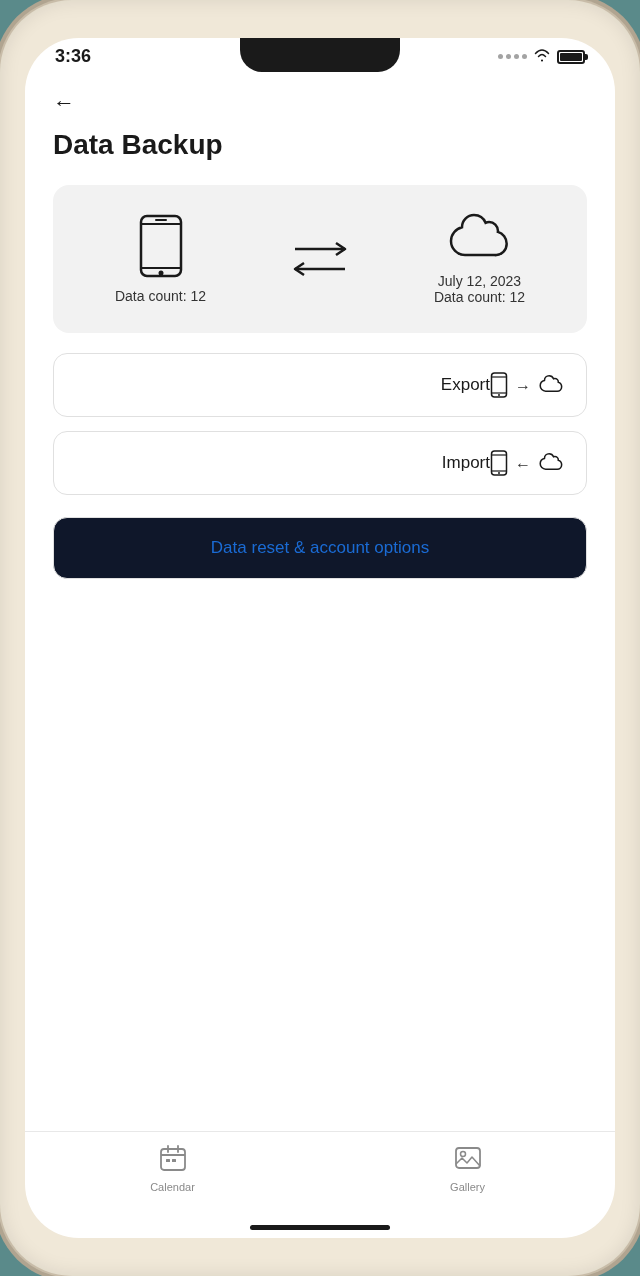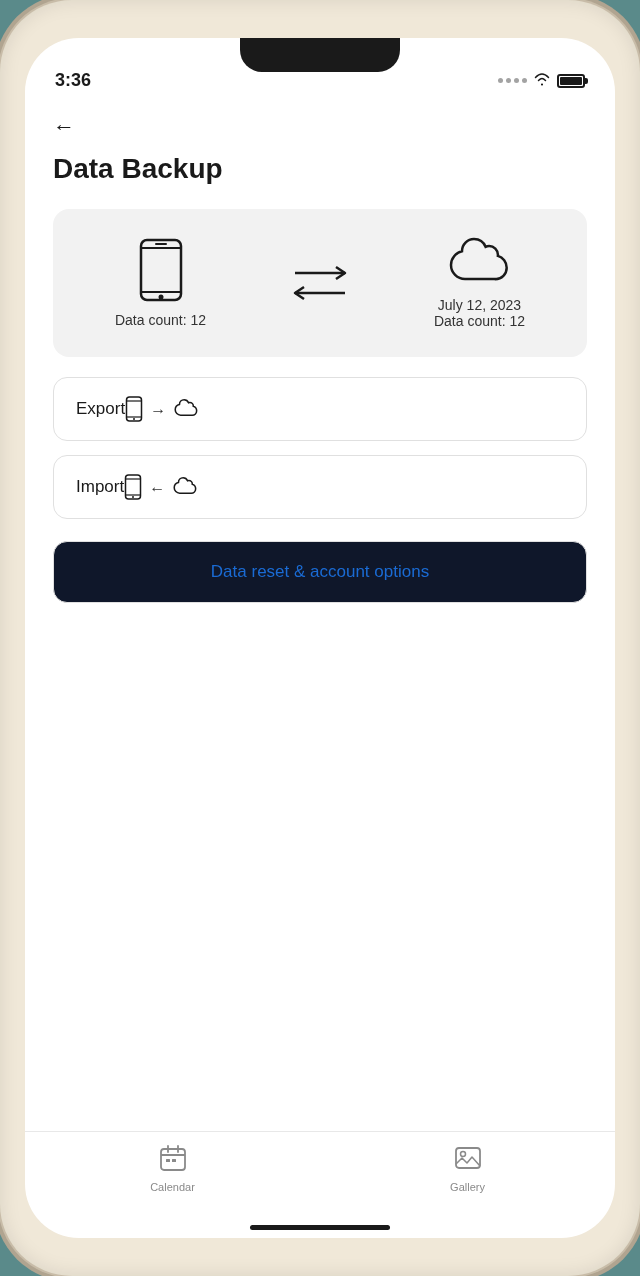--- a/index.html
+++ b/index.html
@@ -72,21 +72,21 @@
       background: #1a1a1a;
       border-radius: 0 0 22px 22px;
       z-index: 10;
     }
 
     
     .status-bar {
       display: flex;
       justify-content: space-between;
       align-items: center;
-      padding: 32px 30px 8px;
+      padding: 8px 30px 8px;
       flex-shrink: 0;
     }
 
     .status-time {
       font-size: 18px;
       font-weight: 600;
       color: #1a1a1a;
     }
 
     .status-icons {
@@ -223,21 +223,21 @@
     }
 
     
     .action-button {
       background: #ffffff;
       border: 1.5px solid #e0e0e0;
       border-radius: 14px;
       padding: 18px 22px;
       display: flex;
       align-items: center;
-      justify-content: flex-start;
+      justify-content: flex-end;
       margin-bottom: 14px;
       cursor: pointer;
     }
 
     .action-label {
       font-size: 17px;
       color: #1a1a1a;
       font-weight: 400;
     }
 

